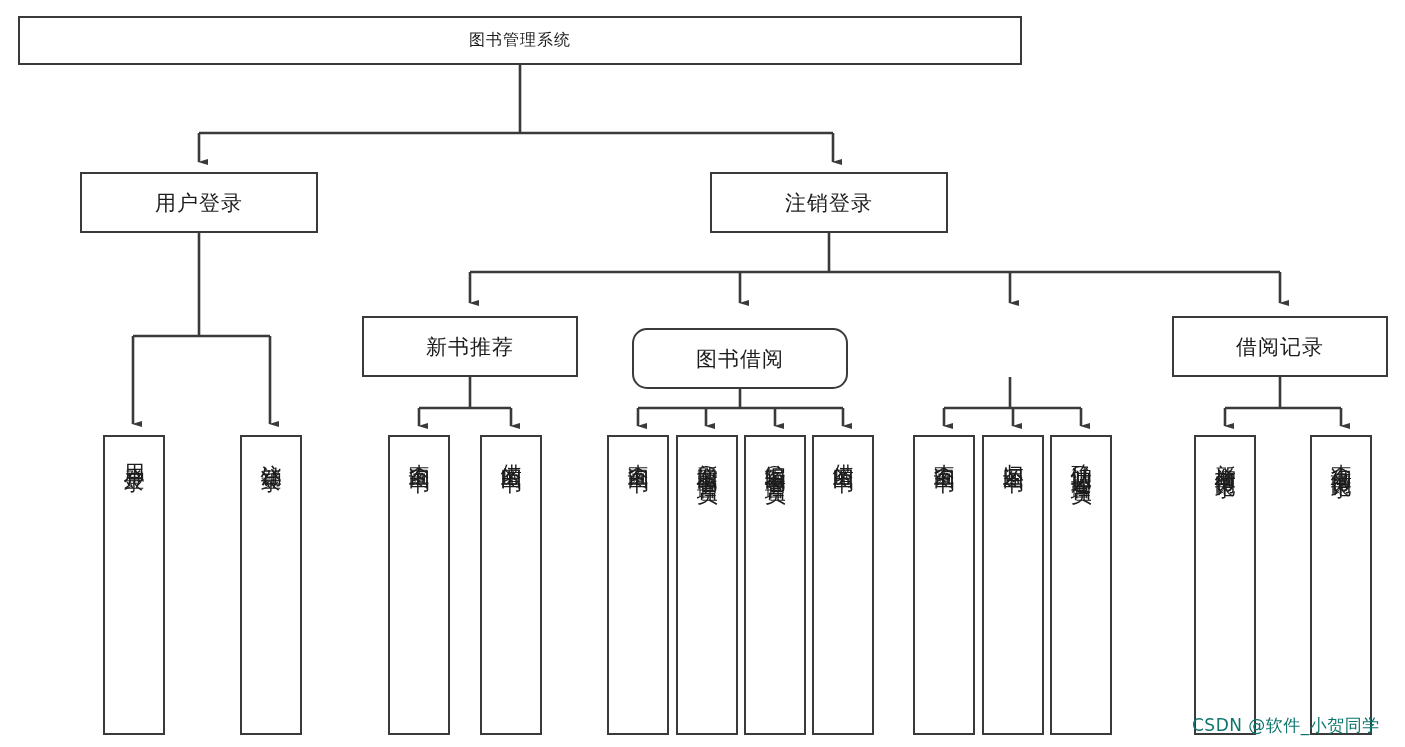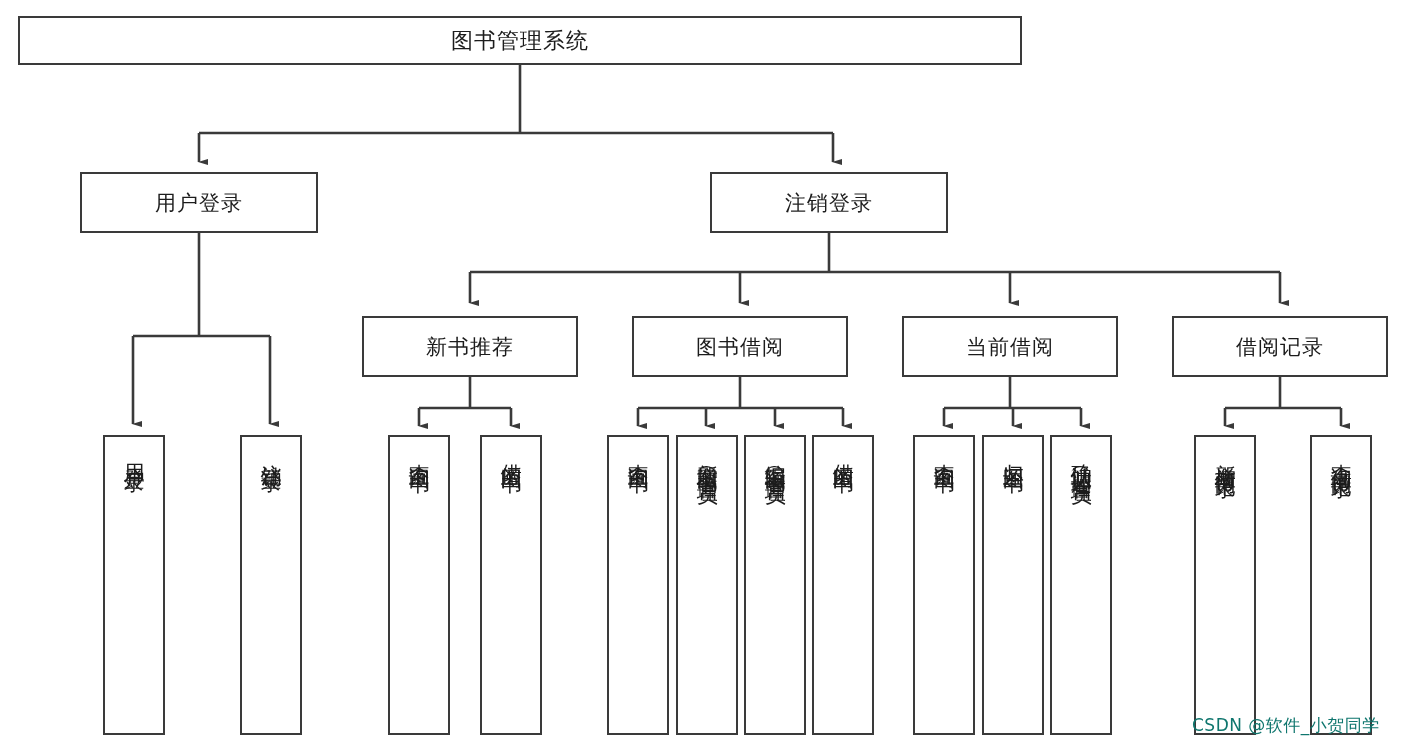--- a/index.html
+++ b/index.html
@@ -33,21 +33,21 @@
     align-items: center;
     justify-content: center;
     color: #1c1c1c;
   }
   .node.h {
     
     font-size: 21px;
     letter-spacing: 1px;
   }
   .node.root {
-    font-size: 22px;
+    font-size: 16px;
     text-align: right;
   }
   .node.v {
     
     align-items: flex-start;
     justify-content: center;
     padding-top: 10px;
   }
   .vtext {
     writing-mode: vertical-rl;
@@ -131,27 +131,24 @@
   </div>
 
   <div class="node h" style="left:710px; top:172px; width:238px; height:61px;">
     <span>注销登录</span>
   </div>
 
   <div class="node h" style="left:362px; top:316px; width:216px; height:61px;">
     <span>新书推荐</span>
   </div>
 
-  <div class="node h" style="left:632px; top:316px; width:216px; height:61px;">
+  <div class="node h" style="left:632px; top:328px; width:216px; height:61px;border-radius:15px;">
     <span>图书借阅</span>
   </div>
 
-  <div class="node h" style="left:902px; top:316px; width:216px; height:61px;">
-    <span>当前借阅</span>
-  </div>
 
   <div class="node h" style="left:1172px; top:316px; width:216px; height:61px;">
     <span>借阅记录</span>
   </div>
 
   <div class="node v" style="left:103px; top:435px; width:62px; height:300px;">
     <span class="vtext">用户登录</span>
   </div>
 
   <div class="node v" style="left:240px; top:435px; width:62px; height:300px;">

